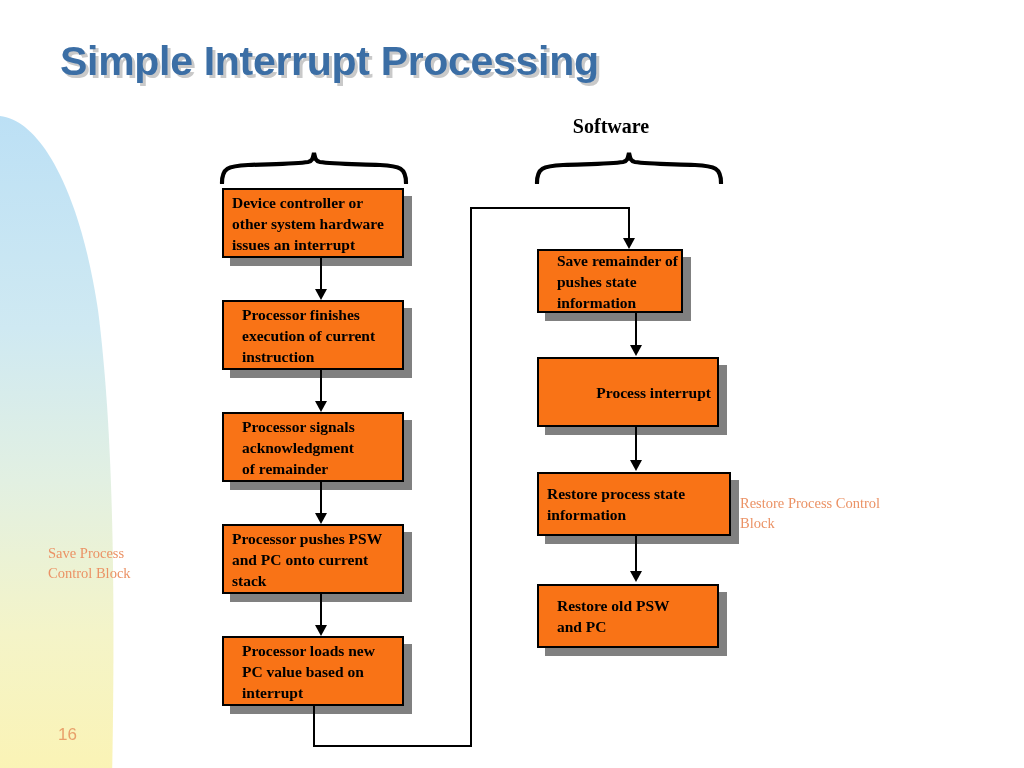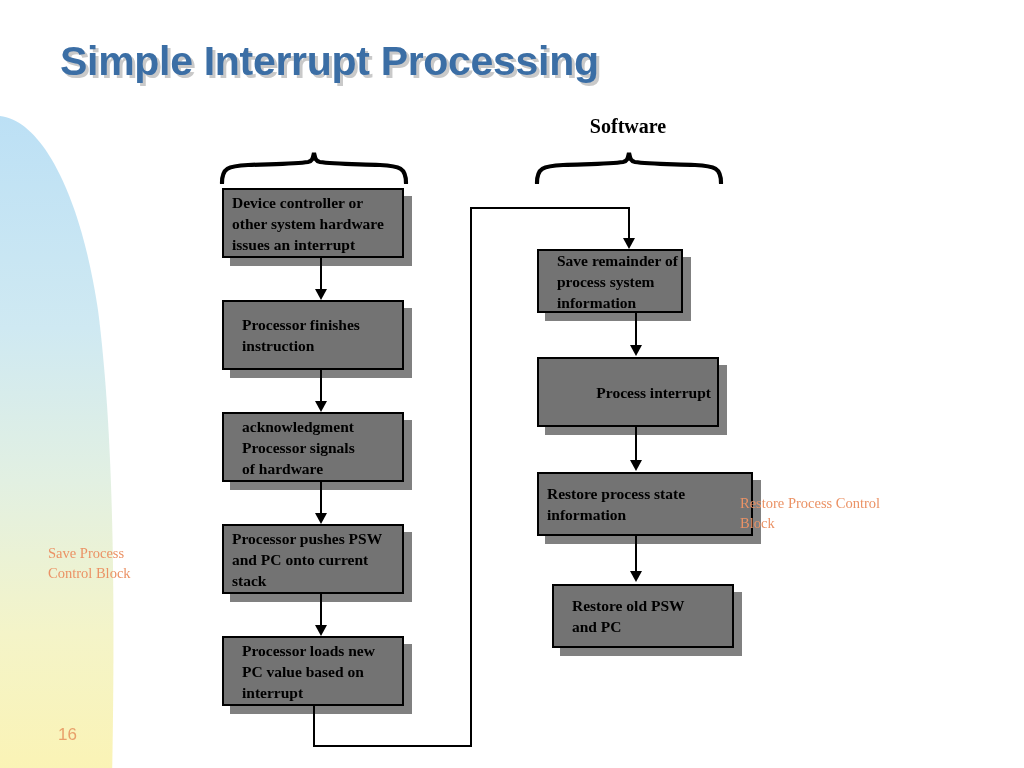--- a/index.html
+++ b/index.html
@@ -52,34 +52,34 @@
   .col-head {
     position: absolute;
     font-family: "Liberation Serif", serif;
     font-weight: bold;
     font-size: 20px;
     color: #000000;
     text-align: center;
     white-space: nowrap;
   }
   .col-head.hardware { left: 222px; top: 103px; width: 182px; }
-  .col-head.software { left: 537px; top: 103px; width: 182px; }
+  .col-head.software { left: 520px; top: 103px; width: 182px; }
 
   
   .brace {
     position: absolute;
   }
   .brace.hardware { left: 218px; top: 140px; }
   .brace.software { left: 533px; top: 140px; }
 
   
   .flow-box {
     position: absolute;
     box-sizing: border-box;
-    background: #737373;
+    background: #f97316;
     border: 2.5px solid #000000;
     box-shadow: 8px 8px 0 0 #808080;
     font-family: "Liberation Serif", serif;
     font-weight: bold;
     font-size: 15.5px;
     line-height: 21px;
     color: #000000;
     display: flex;
     flex-direction: column;
     justify-content: center;
@@ -161,30 +161,31 @@
     <span class="line">Device controller or</span>
     <span class="line">other system hardware</span>
     <span class="line">issues an interrupt</span>
   </div>
 
   <div class="conn v" style="left:320px; top:246px; height:35px;"></div>
   <div class="arrow-down" style="left:315px; top:277px;"></div>
 
   <div class="flow-box indent" style="left:222px; top:288px; width:182px; height:70px;">
     <span class="line">Processor finishes</span>
+    <span class="line">execution of current</span>
     <span class="line">instruction</span>
   </div>
 
   <div class="conn v" style="left:320px; top:358px; height:35px;"></div>
   <div class="arrow-down" style="left:315px; top:389px;"></div>
 
   <div class="flow-box indent" style="left:222px; top:400px; width:182px; height:70px;">
+    <span class="line">Processor signals</span>
     <span class="line">acknowledgment</span>
-    <span class="line">Processor signals</span>
-    <span class="line">of hardware</span>
+    <span class="line">of remainder</span>
   </div>
 
   <div class="conn v" style="left:320px; top:470px; height:35px;"></div>
   <div class="arrow-down" style="left:315px; top:501px;"></div>
 
   <div class="flow-box" style="left:222px; top:512px; width:182px; height:70px;">
     <span class="line">Processor pushes PSW</span>
     <span class="line">and PC onto current</span>
     <span class="line">stack</span>
   </div>
@@ -200,43 +201,43 @@
 
   <div class="conn v" style="left:313px; top:694px; height:40px;"></div>
   <div class="conn h" style="left:313px; top:733px; width:159px;"></div>
   <div class="conn v" style="left:470px; top:195px; height:539px;"></div>
   <div class="conn h" style="left:470px; top:195px; width:159px;"></div>
   <div class="conn v" style="left:628px; top:195px; height:34px;"></div>
   <div class="arrow-down" style="left:623px; top:226px;"></div>
 
   <div class="flow-box indent" style="left:537px; top:237px; width:146px; height:64px;">
     <span class="line">Save remainder of</span>
-    <span class="line">process system</span>
+    <span class="line">pushes state</span>
     <span class="line">information</span>
   </div>
 
   <div class="conn v" style="left:635px; top:301px; height:36px;"></div>
   <div class="arrow-down" style="left:630px; top:333px;"></div>
 
   <div class="flow-box center" style="left:537px; top:345px; width:182px; height:70px;">
     <span class="line">Process interrupt</span>
   </div>
 
   <div class="conn v" style="left:635px; top:415px; height:37px;"></div>
   <div class="arrow-down" style="left:630px; top:448px;"></div>
 
-  <div class="flow-box" style="left:537px; top:460px; width:216px; height:64px;">
+  <div class="flow-box" style="left:537px; top:460px; width:194px; height:64px;">
     <span class="line">Restore process state</span>
     <span class="line">information</span>
   </div>
 
   <div class="conn v" style="left:635px; top:524px; height:39px;"></div>
   <div class="arrow-down" style="left:630px; top:559px;"></div>
 
-  <div class="flow-box indent" style="left:552px; top:572px; width:182px; height:64px;">
+  <div class="flow-box indent" style="left:537px; top:572px; width:182px; height:64px;">
     <span class="line">Restore old PSW</span>
     <span class="line">and PC</span>
   </div>
 
   <div class="annot left">
     <span class="line">Save Process</span>
     <span class="line">Control Block</span>
   </div>
 
   <div class="annot right">

